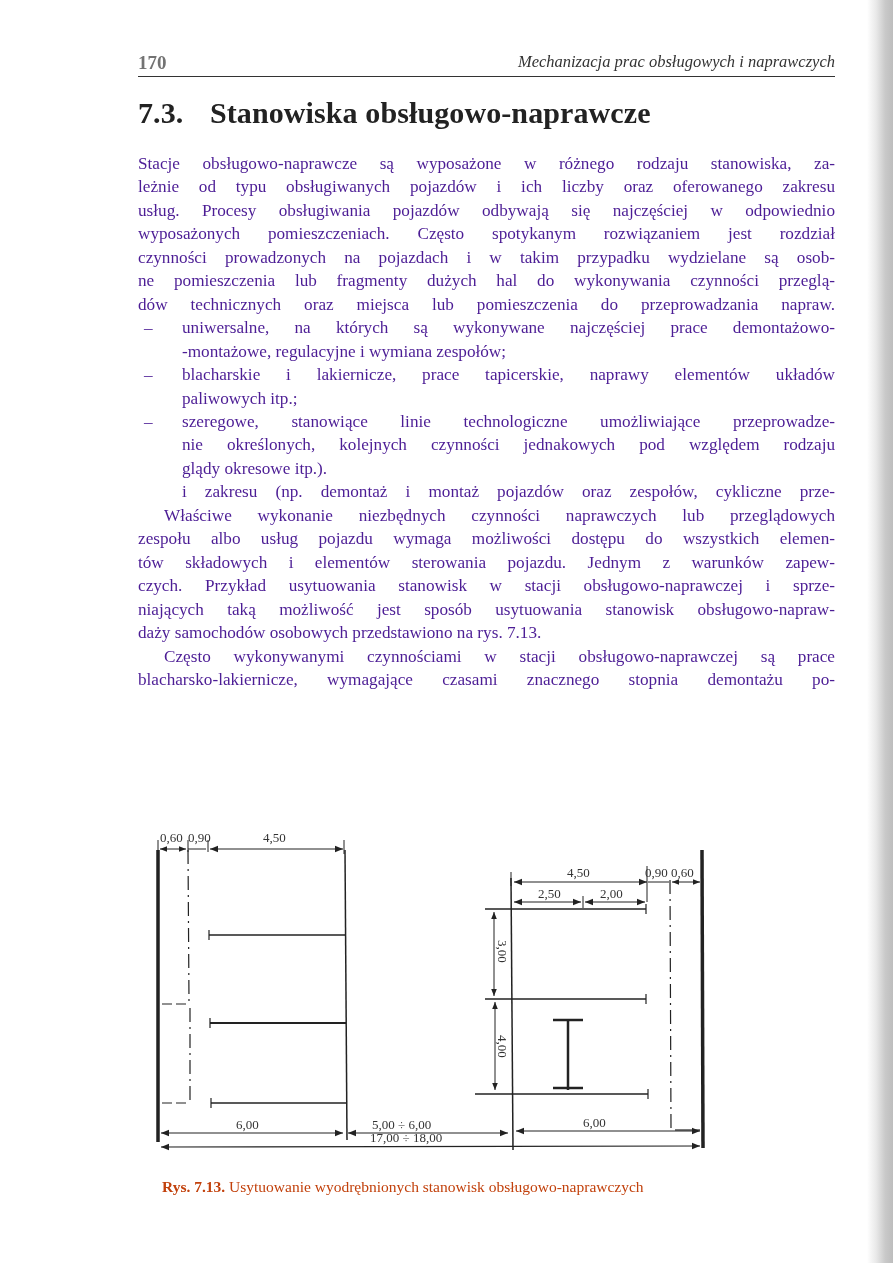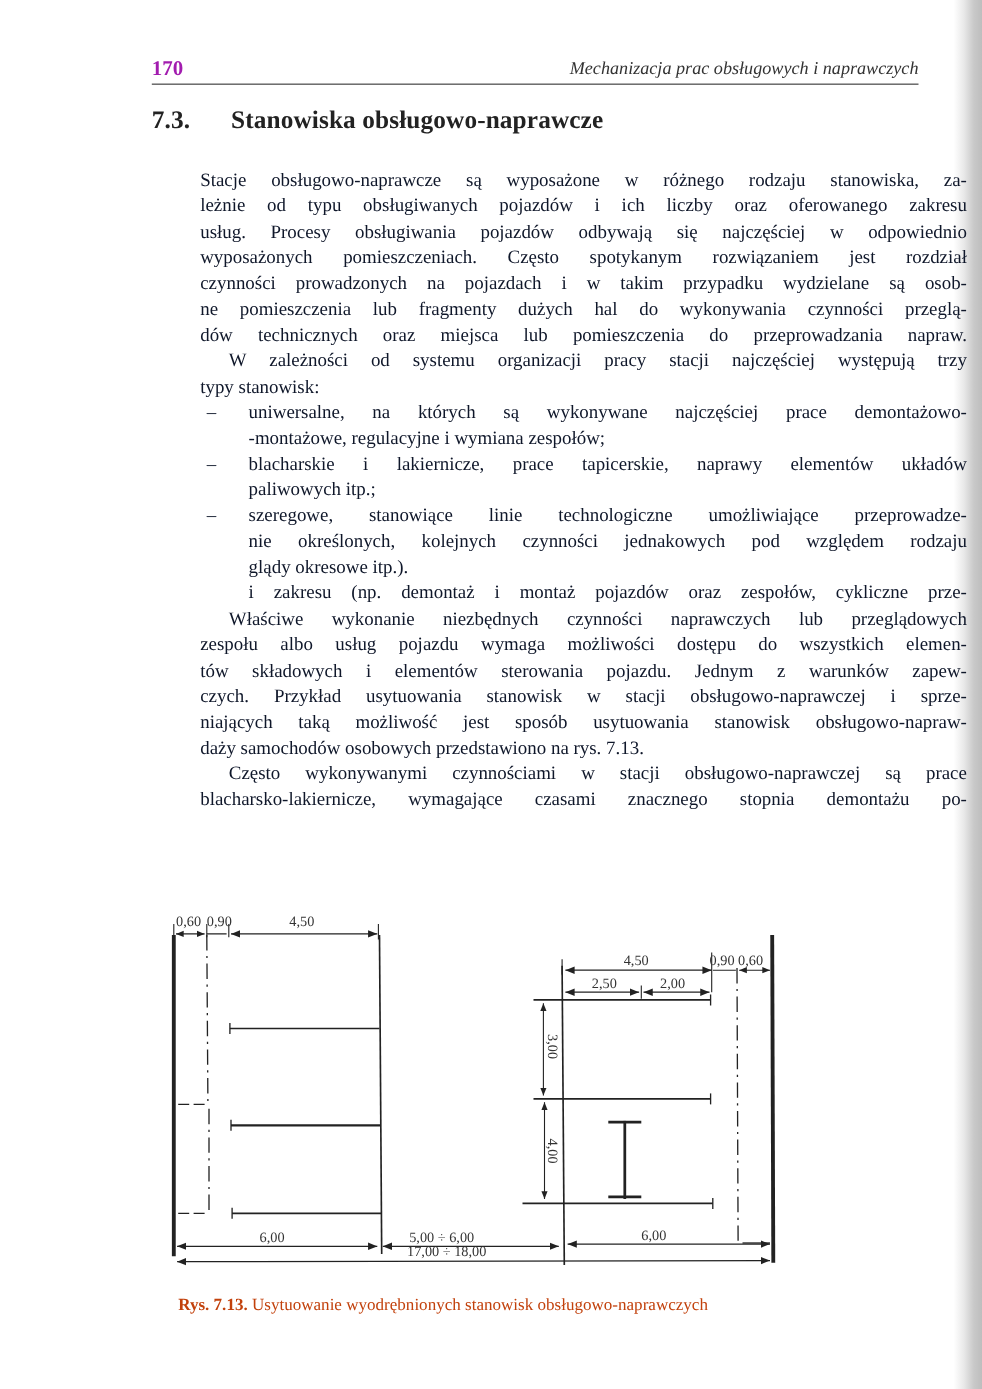--- a/index.html
+++ b/index.html
@@ -11,33 +11,33 @@
   }
   .edge-shadow {
     position:absolute; top:0; right:0; width:26px; height:1263px;
     background:linear-gradient(to right, #ffffff 0%, #e9e9e9 35%, #c9c9c9 70%, #bdbdbd 100%);
   }
   .header {
     position:absolute; left:138px; top:50px; width:697px; height:26px;
     border-bottom:1.5px solid #333;
   }
   .page-number {
-    position:absolute; left:0; top:2px; font-weight:bold; font-size:19px; color:#a21caf;
+    position:absolute; left:0; top:2px; font-weight:bold; font-size:19px; color:#737373;
   }
   .running-title {
     position:absolute; right:0; top:2px; font-style:italic; font-size:16.5px; color:#333;
   }
   .section-title {
-    position:absolute; left:138px; top:96px; font-weight:bold; font-size:23px; color:#222;
+    position:absolute; left:138px; top:96px; font-weight:bold; font-size:30px; color:#222;
     letter-spacing:0.1px;
   }
   .section-title .num { display:inline-block; width:72px; }
   .body-text {
     position:absolute; left:138px; top:152px; width:697px;
-    font-size:17.2px; line-height:23.45px; text-align:justify; color:#0f172a;margin-left:44px;
+    font-size:17.2px; line-height:23.45px; text-align:justify; color:#4c1d95;
   }
   .body-text p { margin:0; }
   .line { display:block; text-align:justify; text-align-last:justify; white-space:nowrap; }
   .line.last { text-align-last:left; }
   .bullet { position:relative; padding-left:44px; }
   .bullet .dash { position:absolute; left:6px; top:0; }
   .figure { position:absolute; left:150px; top:820px; width:570px; height:345px; }
   .figure svg { position:absolute; left:0; top:0; }
   .caption {
     position:absolute; left:162px; top:1178px; font-size:15.5px; color:#c2410c;
@@ -61,24 +61,20 @@
 
 <div class="body-text">
   <p>
     <span class="line">Stacje obsługowo-naprawcze są wyposażone w różnego rodzaju stanowiska, za-</span>
     <span class="line">leżnie od typu obsługiwanych pojazdów i ich liczby oraz oferowanego zakresu</span>
     <span class="line">usług. Procesy obsługiwania pojazdów odbywają się najczęściej w odpowiednio</span>
     <span class="line">wyposażonych pomieszczeniach. Często spotykanym rozwiązaniem jest rozdział</span>
     <span class="line">czynności prowadzonych na pojazdach i w takim przypadku wydzielane są osob-</span>
     <span class="line">ne pomieszczenia lub fragmenty dużych hal do wykonywania czynności przeglą-</span>
     <span class="line">dów technicznych oraz miejsca lub pomieszczenia do przeprowadzania napraw.</span>
-  </p>
-  <p>
-    <span class="line" style="padding-left:26px">W zależności od systemu organizacji pracy stacji najczęściej występują trzy</span>
-    <span class="line last">typy stanowisk:</span>
   </p>
 
   <div class="bullet">
     <span class="dash">–</span>
     <span class="line">uniwersalne, na których są wykonywane najczęściej prace demontażowo-</span>
     <span class="line last">-montażowe, regulacyjne i wymiana zespołów;</span>
   </div>
   <div class="bullet">
     <span class="dash">–</span>
     <span class="line">blacharskie i lakiernicze, prace tapicerskie, naprawy elementów układów</span>

